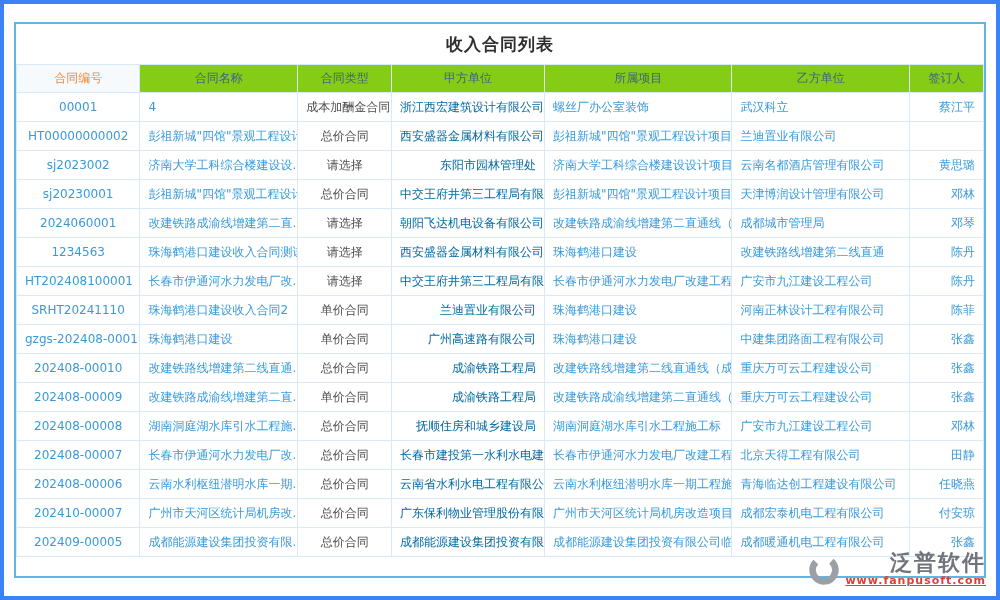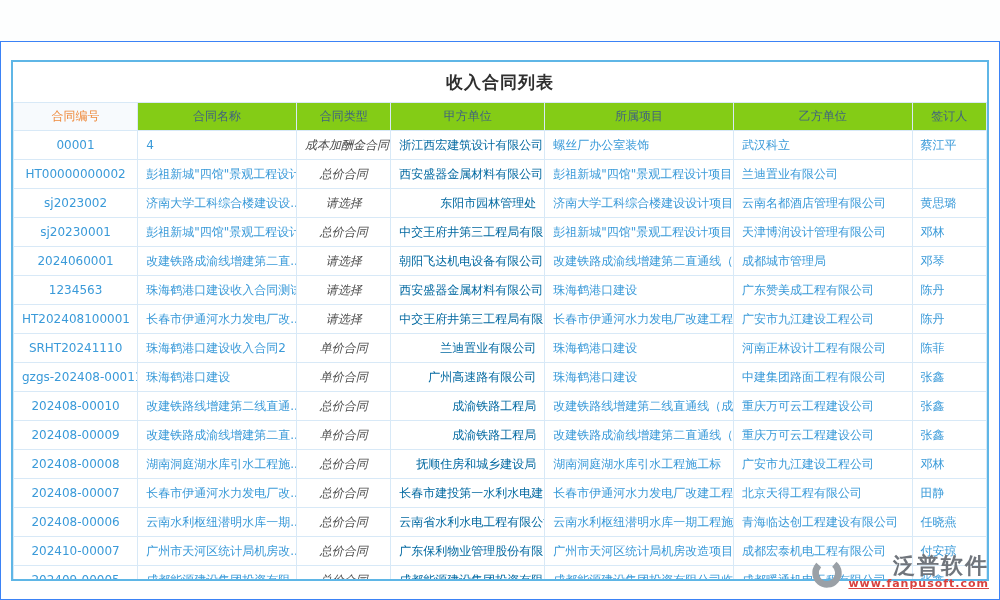--- a/index.html
+++ b/index.html
@@ -5,23 +5,22 @@
   * { margin:0; padding:0; box-sizing:border-box; }
   html,body { width:1000px; height:600px; }
   body {
     font-family:"DejaVu Sans","Liberation Sans",sans-serif;
     background:#fdfefe;
     position:relative;
     overflow:hidden;
   }
   .page {
     position:absolute; inset:0;
-    border:1px solid #3b82f6;
+    border:4px solid #3b82f6;
     background:#ffffff;
-    margin-top:41px;
   }
   .card {
     position:absolute;
     left:10px; right:10px; top:18px; bottom:18px;
     border:2px solid #5fb6e6;
     background:#ffffff;
     overflow:hidden;
   }
   .title-bar {
     height:40px;
@@ -54,25 +53,25 @@
   }
   thead th.hdr-0 {
     background:#f7fafd;
     color:#ef8a3c;
   }
   td { height:29px; }
   .w0{width:12.76%} .w1{width:16.33%} .w2{width:9.69%}
   .w3{width:15.82%} .w4{width:19.39%} .w5{width:18.36%} .w6{width:7.65%}
   td.c0{text-align:center; color:#3a9ad9;}
   td.c1{text-align:left;   color:#3a9ad9;}
-  td.c2{text-align:center; color:#4d4d4d;font-style:italic;}
+  td.c2{text-align:center; color:#4d4d4d;}
   td.c3{text-align:right;   color:#0369a1;}
   td.c4{text-align:left;   color:#3a9ad9;}
   td.c5{text-align:left;   color:#3a9ad9;}
-  td.c6{text-align:left; color:#3a9ad9;}
+  td.c6{text-align:right; color:#3a9ad9;}
   .watermark {
     position:absolute;
     right:10px; bottom:8px;
     display:flex; align-items:center;
     z-index:10;
     pointer-events:none;
   }
   .watermark .mark { width:38px; height:38px; margin-right:2px; }
   .watermark .texts { display:flex; flex-direction:column; align-items:flex-end; }
   .watermark .brand {
@@ -149,21 +148,21 @@
             <td class="c4 w4">改建铁路成渝线增建第二直通线（成...</td>
             <td class="c5 w5">成都城市管理局</td>
             <td class="c6 w6">邓琴</td>
           </tr>
           <tr>
             <td class="c0 w0">1234563</td>
             <td class="c1 w1">珠海鹤港口建设收入合同测试</td>
             <td class="c2 w2">请选择</td>
             <td class="c3 w3">西安盛器金属材料有限公司</td>
             <td class="c4 w4">珠海鹤港口建设</td>
-            <td class="c5 w5">广东赞美成工程有限公司</td>
+            <td class="c5 w5">改建铁路线增建第二线直通</td>
             <td class="c6 w6">陈丹</td>
           </tr>
           <tr>
             <td class="c0 w0">HT202408100001</td>
             <td class="c1 w1">长春市伊通河水力发电厂改...</td>
             <td class="c2 w2">请选择</td>
             <td class="c3 w3">中交王府井第三工程局有限...</td>
             <td class="c4 w4">长春市伊通河水力发电厂改建工程</td>
             <td class="c5 w5">广安市九江建设工程公司</td>
             <td class="c6 w6">陈丹</td>

